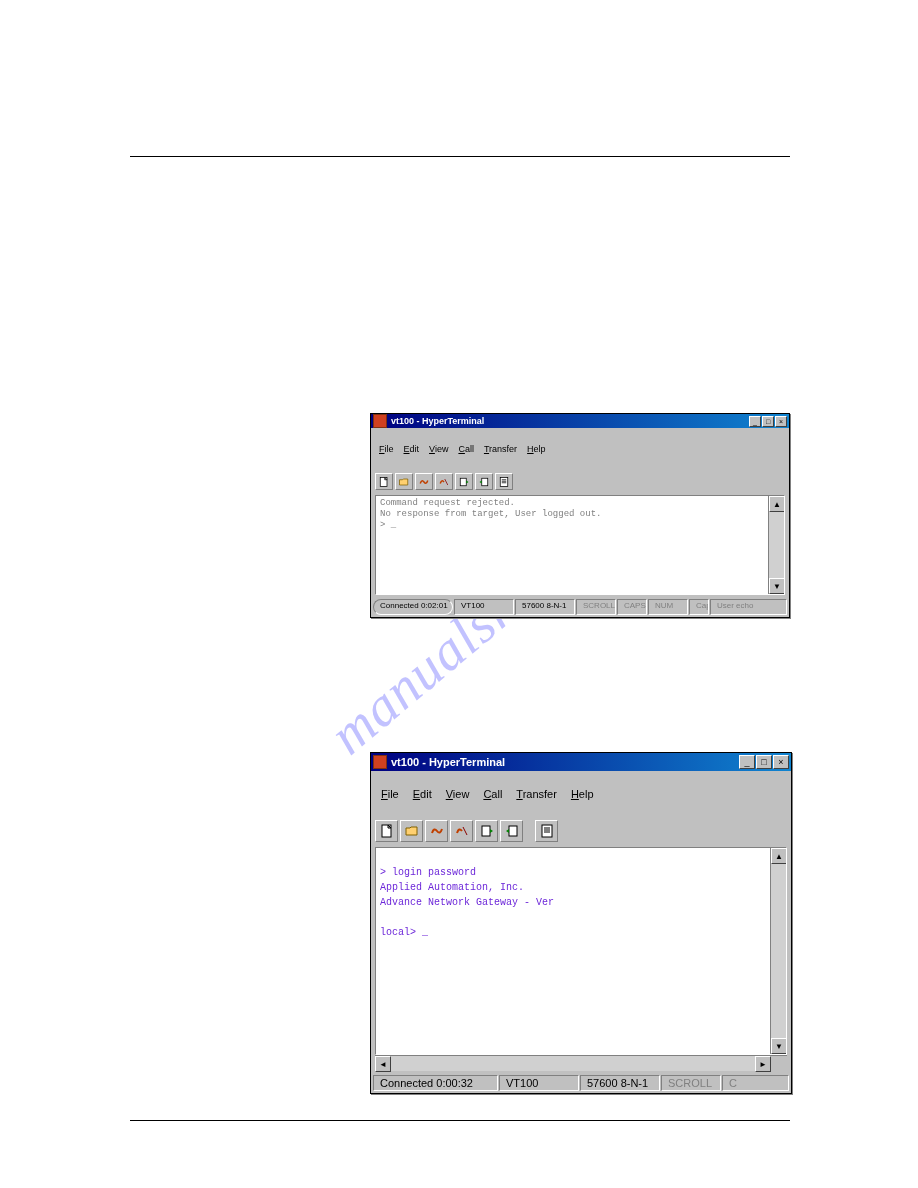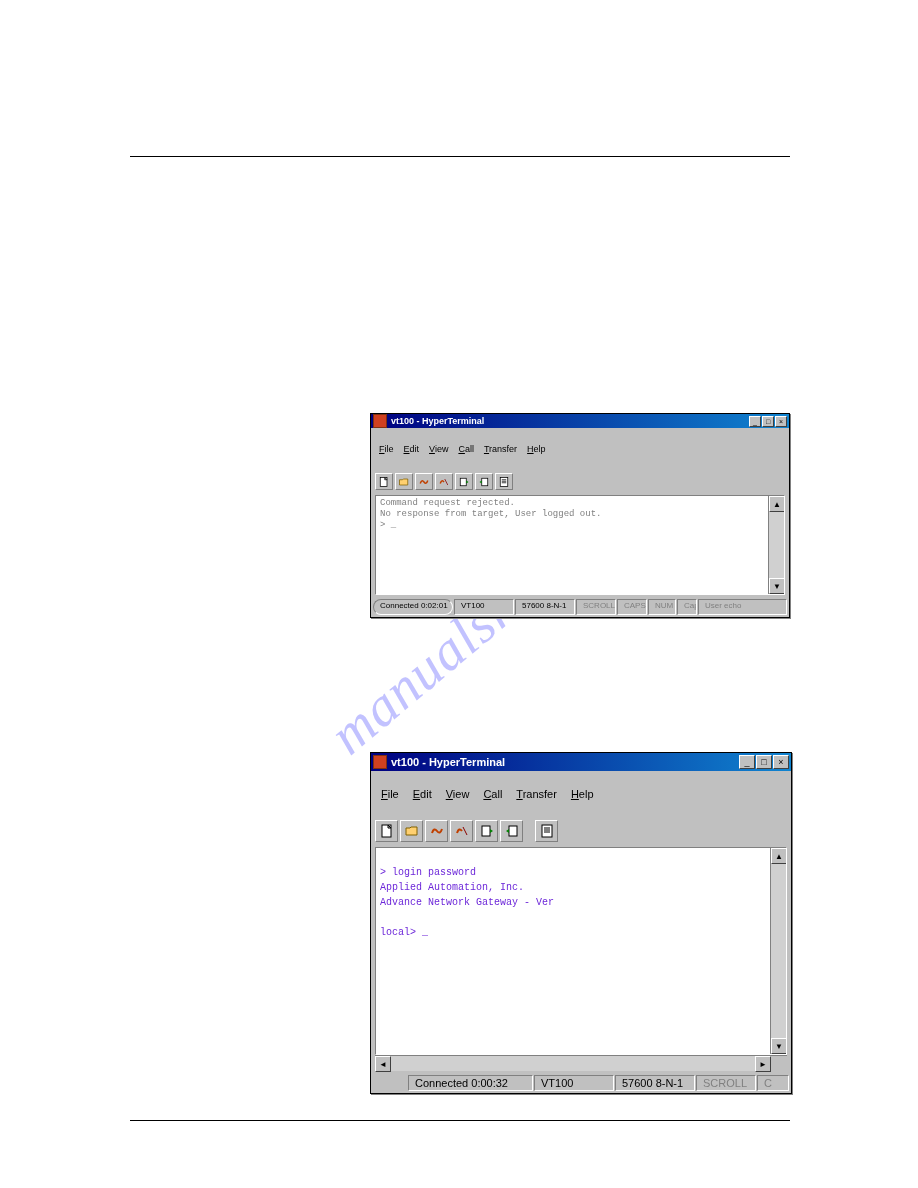--- a/index.html
+++ b/index.html
@@ -134,21 +134,21 @@
         <div class="arrow adn">▼</div>
       </div>
     </div>
   </div>
   <div class="statusbar">
     <div class="statuscell" style="width:80px;border-radius:8px;">Connected 0:02:01</div>
     <div class="statuscell" style="width:60px;">VT100</div>
     <div class="statuscell" style="width:60px;">57600 8-N-1</div>
     <div class="statuscell dim" style="width:40px;">SCROLL</div>
     <div class="statuscell dim" style="width:30px;">CAPS</div>
-    <div class="statuscell dim" style="width:28px;">NUM</div>
+    <div class="statuscell dim" style="width:40px;">NUM</div>
     <div class="statuscell dim" style="width:20px;">Capture</div>
     <div class="statuscell dim" style="flex:1;">User echo</div>
   </div>
 </div>
 
 <div class="win large" style="left:370px; top:752px; width:422px;">
   <div class="titlebar">
     <span class="ticon"></span>
     <span class="ttext">vt100 - HyperTerminal</span>
     <div class="winbtns">
@@ -225,21 +225,21 @@
       </div>
     </div>
     <div class="hscroll">
       <div class="arrow">◄</div>
       <div class="track"></div>
       <div class="arrow">►</div>
       <div style="width:16px; background:#c0c0c0;"></div>
     </div>
   </div>
   <div class="statusbar">
-    <div class="statuscell" style="width:125px;margin-left:35px;">Connected 0:00:32</div>
+    <div class="statuscell" style="width:125px;">Connected 0:00:32</div>
     <div class="statuscell" style="width:80px;">VT100</div>
     <div class="statuscell" style="width:80px;">57600 8-N-1</div>
     <div class="statuscell dim" style="width:60px;">SCROLL</div>
     <div class="statuscell dim" style="flex:1;">C</div>
   </div>
 </div>
 
 <div class="hr-bottom"></div>
 
 </div>

